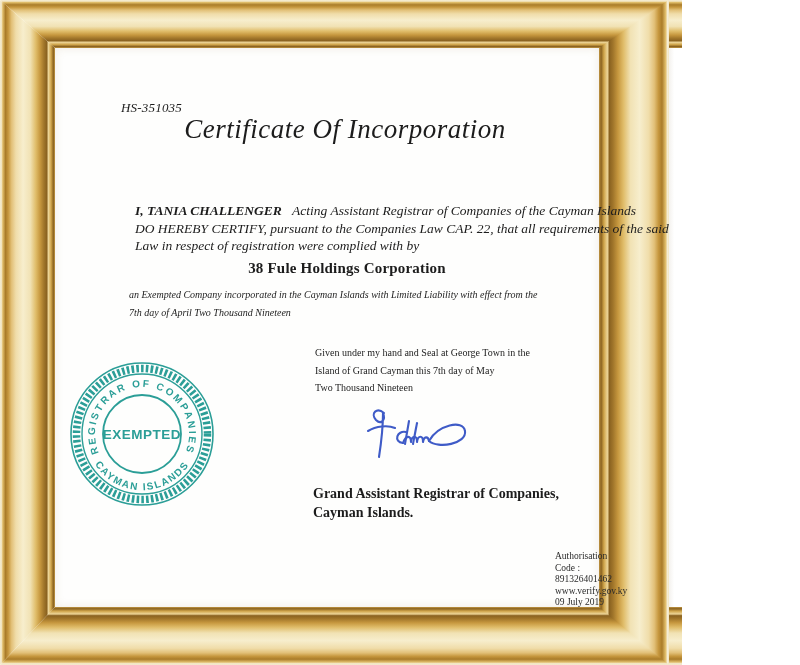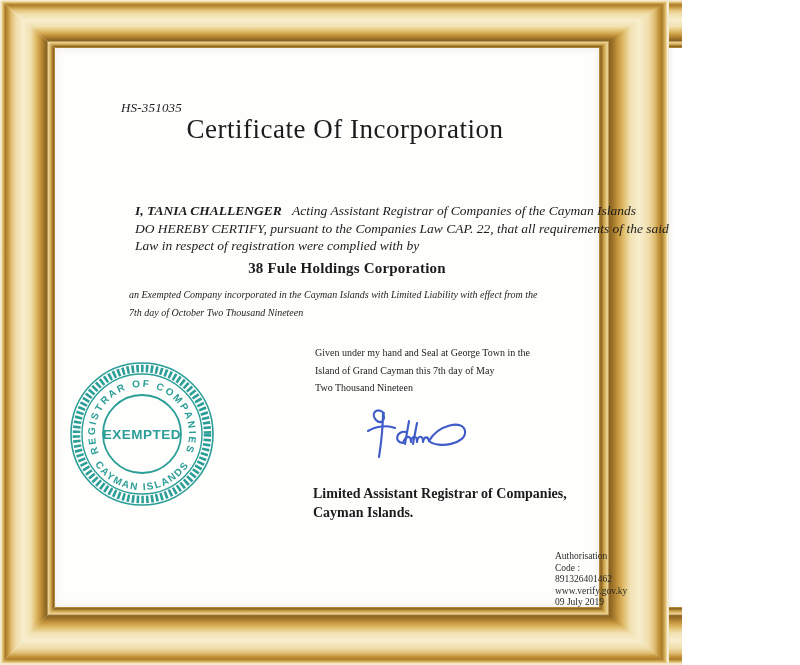--- a/index.html
+++ b/index.html
@@ -33,21 +33,21 @@
   
   .paper{
     position:absolute;left:55px;top:48px;right:83px;bottom:58px;
     background:#fefefd;color:#1c1c1c;
     box-shadow:inset 0 0 10px rgba(140,105,40,.12);
   }
   .abs{position:absolute;}
   .ref{left:66px;top:52px;font-style:italic;font-size:13px;letter-spacing:.2px;}
   .title{
     left:50%;top:66px;transform:translateX(calc(-50% + 18px));
-    font-size:27px;white-space:nowrap;letter-spacing:.5px;
+    font-style:italic;font-size:27px;white-space:nowrap;letter-spacing:.5px;
   }
   .decl{left:80px;top:154px;font-style:italic;font-size:13.5px;line-height:17.5px;}
   .decl .line,.inc .line,.exec .line{white-space:nowrap;}
   .bold{font-weight:bold;}
   .rest{margin-left:7px;}
   .company{
     left:50%;top:212px;transform:translateX(calc(-50% + 20px));
     font-weight:bold;font-size:15px;white-space:nowrap;letter-spacing:.2px;
   }
   .inc{left:74px;top:238px;font-style:italic;font-size:10px;line-height:17.5px;}
@@ -80,21 +80,21 @@
         <span class="rest">Acting Assistant Registrar of Companies of the Cayman Islands</span>
       </div>
       <div class="line">DO HEREBY CERTIFY, pursuant to the Companies Law  CAP. 22,  that all requirements of the said</div>
       <div class="line">Law in respect of registration were complied with by</div>
     </div>
 
     <div class="abs company">38 Fule Holdings Corporation</div>
 
     <div class="abs inc">
       <div class="line">an Exempted Company incorporated in the Cayman Islands with Limited Liability with effect from the</div>
-      <div class="line">7th day of October Two Thousand Nineteen</div>
+      <div class="line">7th day of April Two Thousand Nineteen</div>
     </div>
 
     <svg class="abs seal" viewBox="0 0 150 150">
       <defs>
         <path id="arcTop" d="M 36.5 102 A 47 47 0 1 1 113.5 102" fill="none"></path>
         <path id="arcBottom" d="M 24.2 98.7 A 56 56 0 0 0 125.8 98.7" fill="none"></path>
       </defs>
       <g stroke="#2b9e97" fill="none">
         <circle cx="75" cy="75" r="71" stroke-width="1.6"></circle>
         <circle cx="75" cy="75" r="65.5" stroke-width="7.5" stroke-dasharray="2.6 2.2"></circle>
@@ -124,21 +124,21 @@
         <path d="M 18,27 C 26,22 38,21 45,24"></path>
         <path d="M 56,28 C 47,26 43,38 53,39"></path>
         <path d="M 59,17 L 55,40"></path>
         <path d="M 67,19 L 63,40"></path>
         <path d="M 53,39 C 56,31 61,31 61,38 C 62,31 67,31 67,38 C 68,31 73,31 73,38 C 74,32 78,32 79,37"></path>
         <path d="M 79,37 C 88,21 113,15 115,27 C 117,40 88,45 79,37"></path>
       </g>
     </svg>
 
     <div class="abs signatory">
-      <div>Limited Assistant Registrar of Companies,</div>
+      <div>Grand Assistant Registrar of Companies,</div>
       <div>Cayman Islands.</div>
     </div>
 
     <div class="abs verify">
       <div>
         <span>Authorisation Code :</span>
         <span>891326401462</span>
       </div>
       <div>www.verify.gov.ky</div>
       <div>09 July 2019</div>

